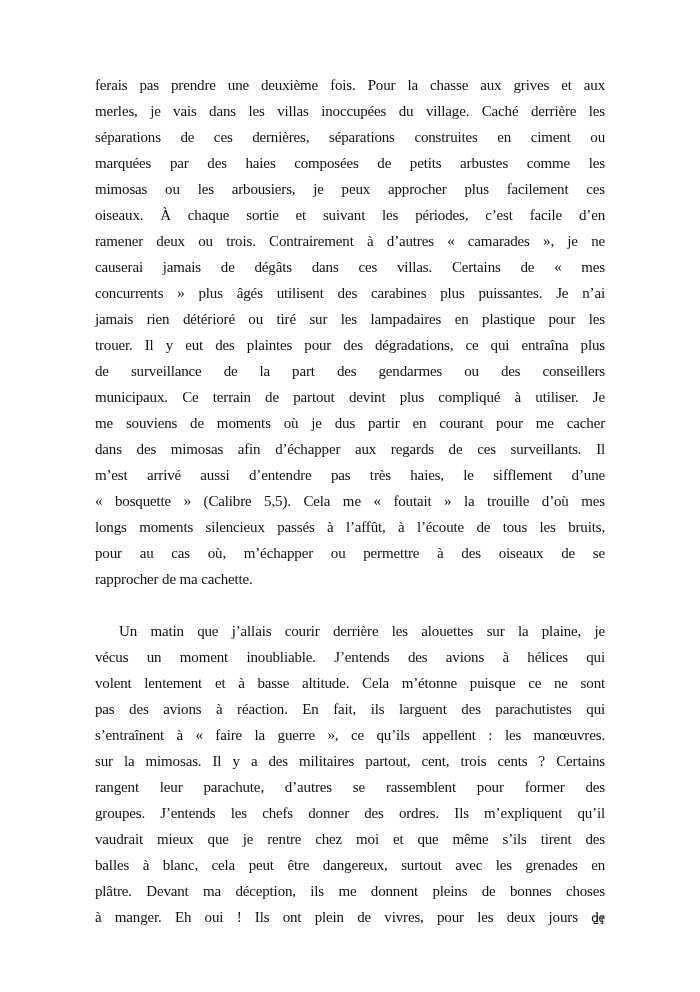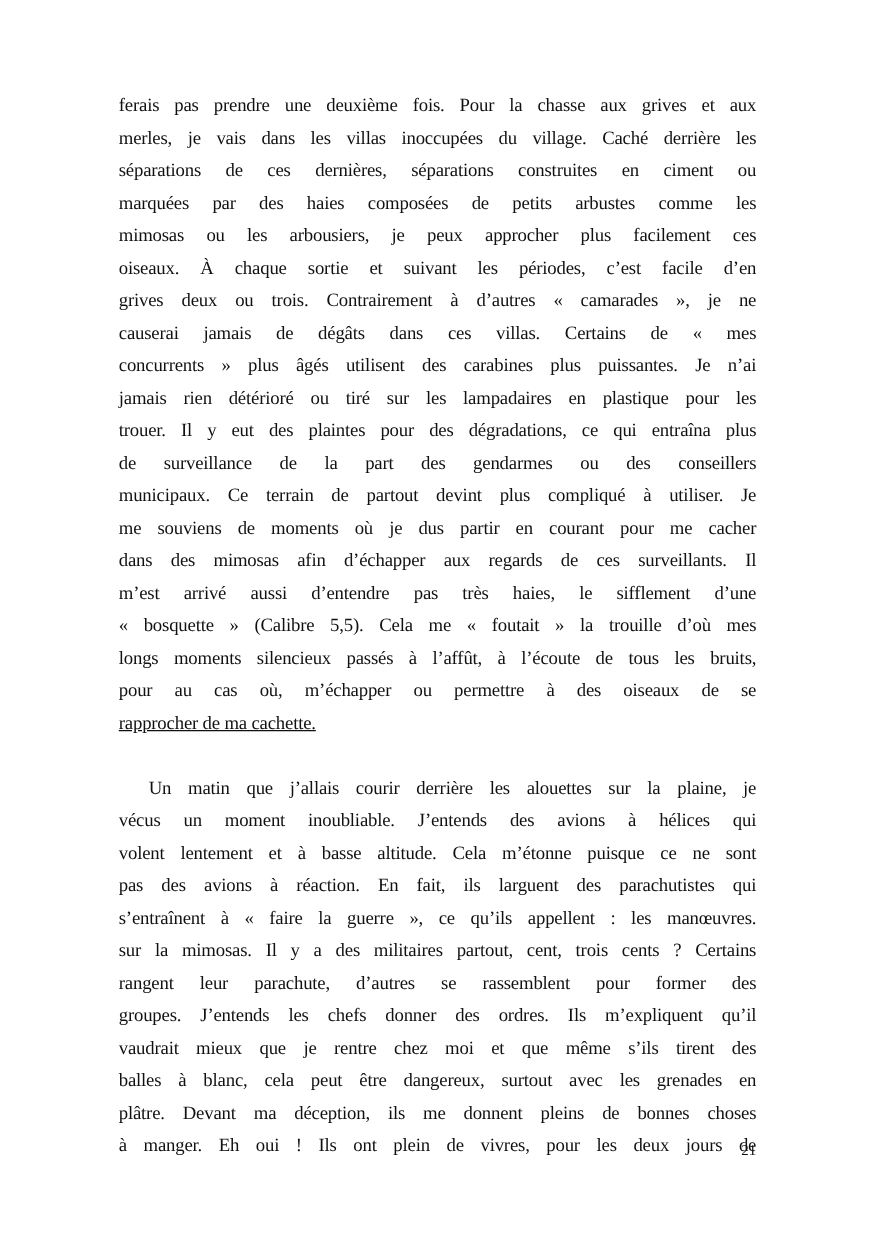--- a/index.html
+++ b/index.html
@@ -26,21 +26,20 @@
       height: 26px;
       line-height: 26px;
       font-size: 15px;
       text-align: justify;
       text-align-last: justify;
       white-space: nowrap;
       letter-spacing: -0.15px;
     }
     .line.last {
       text-align-last: left;
-      text-decoration: underline;
     }
     .line.indent {
       text-indent: 24px;
     }
     .para-gap {
       height: 26px;
     }
     .page-number {
       position: absolute;
       right: 95px;
@@ -55,21 +54,21 @@
 <body>
 
 <div class="page">
   <div class="para">
     <span class="line">ferais pas prendre une deuxième fois. Pour la chasse aux grives et aux</span>
     <span class="line">merles, je vais dans les villas inoccupées du village. Caché derrière les</span>
     <span class="line">séparations de ces dernières, séparations construites en ciment ou</span>
     <span class="line">marquées par des haies composées de petits arbustes comme les</span>
     <span class="line">mimosas ou les arbousiers, je peux approcher plus facilement ces</span>
     <span class="line">oiseaux. À chaque sortie et suivant les périodes, c’est facile d’en</span>
-    <span class="line">grives deux ou trois. Contrairement à d’autres « camarades », je ne</span>
+    <span class="line">ramener deux ou trois. Contrairement à d’autres « camarades », je ne</span>
     <span class="line">causerai jamais de dégâts dans ces villas. Certains de « mes</span>
     <span class="line">concurrents » plus âgés utilisent des carabines plus puissantes. Je n’ai</span>
     <span class="line">jamais rien détérioré ou tiré sur les lampadaires en plastique pour les</span>
     <span class="line">trouer. Il y eut des plaintes pour des dégradations, ce qui entraîna plus</span>
     <span class="line">de surveillance de la part des gendarmes ou des conseillers</span>
     <span class="line">municipaux. Ce terrain de partout devint plus compliqué à utiliser. Je</span>
     <span class="line">me souviens de moments où je dus partir en courant pour me cacher</span>
     <span class="line">dans des mimosas afin d’échapper aux regards de ces surveillants. Il</span>
     <span class="line">m’est arrivé aussi d’entendre pas très haies, le sifflement d’une</span>
     <span class="line">« bosquette » (Calibre 5,5). Cela me « foutait » la trouille d’où mes</span>

